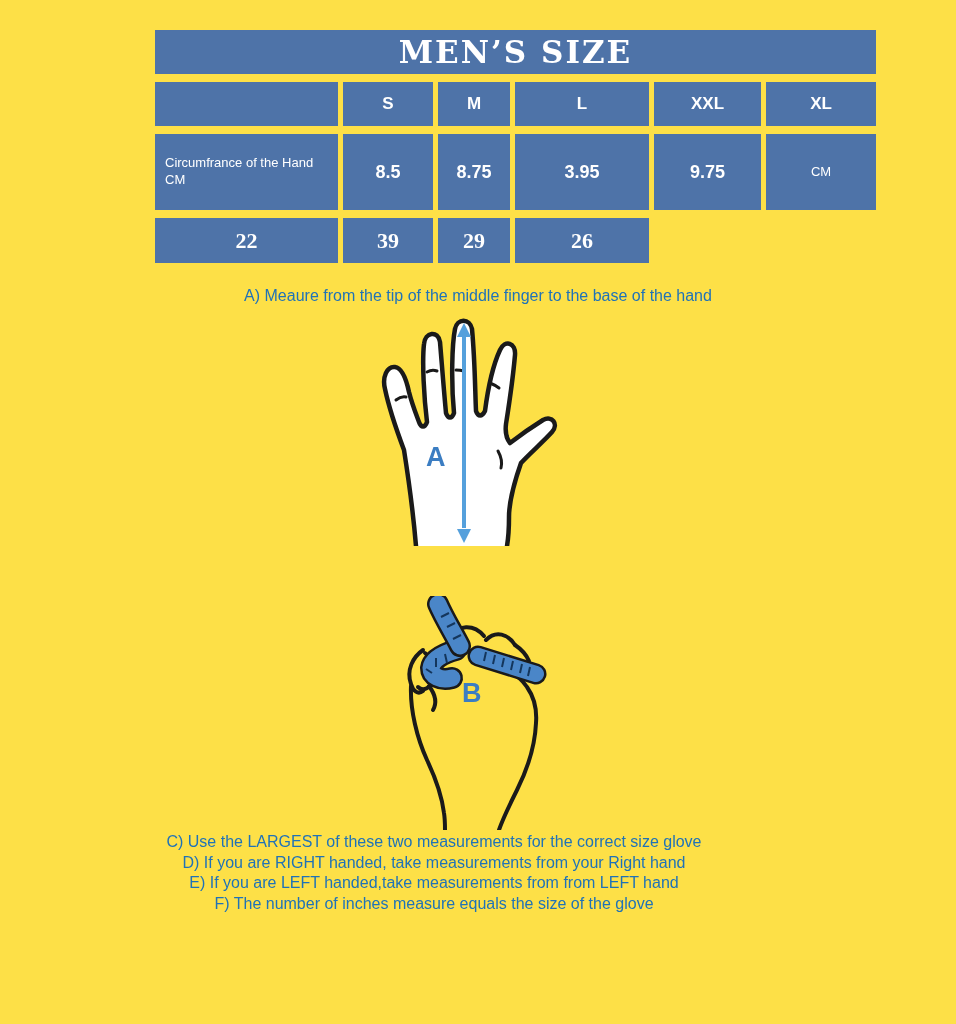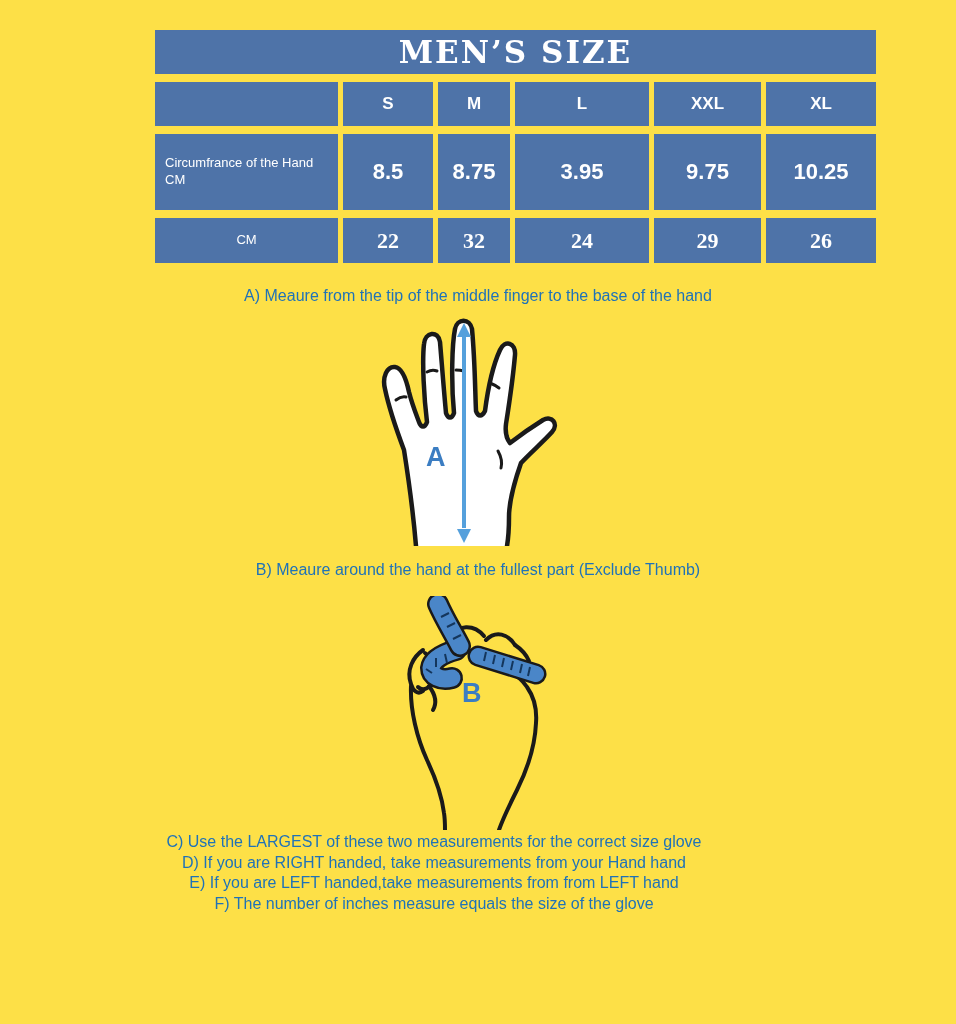--- a/index.html
+++ b/index.html
@@ -33,21 +33,21 @@
   }
   .cell.head{font-weight:bold;font-size:17px;}
   .cell.rowlabel{
     font-size:13px;
     justify-content:flex-start;
     text-align:left;
     padding:0 10px;
     line-height:1.3;
   }
   .cell.rowlabel.centered{justify-content:center;text-align:center;padding:0;}
-  .cell.val{font-weight:bold;font-size:22px;}
+  .cell.val{font-weight:bold;font-size:18px;}
   .cell.val.small{font-size:22px;font-family:Liberation Serif, serif;}
   
   .inst{
     position:absolute;left:0;width:956px;
     text-align:center;
     color:#1f72b8;
     font-size:16px;
     line-height:20px;
     white-space:pre;
   }
@@ -80,26 +80,24 @@
     <div class="cell head">M</div>
     <div class="cell head">L</div>
     <div class="cell head">XXL</div>
     <div class="cell head">XL</div>
 
     <div class="cell rowlabel">Circumfrance of the Hand CM</div>
     <div class="cell val">8.5</div>
     <div class="cell val">8.75</div>
     <div class="cell val">3.95</div>
     <div class="cell val">9.75</div>
-    <div class="cell val">10.25</div>
 
     <div class="cell rowlabel centered">CM</div>
     <div class="cell val small">22</div>
-    <div class="cell val small">32</div>
-    <div class="cell val small">24</div>
+    <div class="cell val small">39</div>
     <div class="cell val small">29</div>
     <div class="cell val small">26</div>
   </div>
 
   <div class="inst inst-a">A) Meaure from the tip of the middle finger to the base of the hand</div>
 
   <svg class="hand-a" width="180" height="230" viewBox="0 0 180 230">
     <path d="M38,230 C36,206 32,172 26,134 C20,118 11,92 7,73 C4,61 9,50 17,51
          C24,52 28,62 31,76 C34,88 38,98 41,106 C43,112 47,112 49,106
          C46,82 44,46 46,28 C47,16 60,14 62,26 C64,50 66,76 68,97
@@ -113,21 +111,20 @@
     <path d="M18,84 q5,-4 10,-3 M49,56 q5,-3 10,-1 M78,54 q4,0 8,1
          M112,67 q5,2 9,5 M120,135 q5,9 3,17" fill="none" stroke="#1a1a1a" stroke-width="3" stroke-linecap="round"></path>
     <g>
       <line x1="86" y1="20" x2="86" y2="212" stroke="#55a0dc" stroke-width="4"></line>
       <polygon points="86,7 79,21 93,21" fill="#55a0dc"></polygon>
       <polygon points="86,227 79,213 93,213" fill="#55a0dc"></polygon>
     </g>
     <text class="diag-label" x="48" y="150">A</text>
   </svg>
 
-  <div class="inst inst-b">B) Meaure around the hand at the fullest part (Exclude Thumb)</div>
 
   <svg class="hand-b" width="150" height="234" viewBox="0 0 150 234">
     <g fill="none" stroke="#1a1a1a" stroke-width="4" stroke-linecap="round" stroke-linejoin="round">
       <path d="M25,54 C15,61 8,74 13,88 C15,95 20,99 25,95"></path>
       <path d="M13,90 C12,114 19,142 29,164 C38,183 44,201 46,217 C47,223 47,229 47,234"></path>
       <path d="M27,57 C35,63 39,73 36,83 C33,92 25,96 20,91"></path>
       <path d="M31,90 C37,98 39,107 35,114"></path>
       <path d="M101,234 C105,222 112,208 119,194 C129,174 137,150 138,127 C139,114 136,101 129,91 C125,85 118,79 111,76"></path>
       <path d="M111,76 C116,70 113,63 106,60"></path>
       <path d="M50,42 C60,28 76,28 86,40"></path>
@@ -148,18 +145,18 @@
       <path d="M43,21 L51,17 M49,31 L57,27 M55,43 L63,39
            M47,58 L49,67 M38,62 L38,71 M34,77 L28,73
            M88,56 L86,65 M97,59 L95,68 M106,62 L104,71
            M115,65 L113,74 M124,68 L122,77 M132,71 L130,80" fill="none" stroke="#14365c" stroke-width="2"></path>
     </g>
     <text class="diag-label" x="64" y="106">B</text>
   </svg>
 
   <div class="inst-block">
     <div>C) Use the LARGEST of these two measurements for the correct size glove</div>
-    <div>D) If you are RIGHT handed, take measurements from your Hand hand</div>
+    <div>D) If you are RIGHT handed, take measurements from your Right hand</div>
     <div>E) If you are LEFT handed,take measurements from from LEFT hand</div>
     <div>F) The number of inches measure equals the size of the glove</div>
   </div>
 
 </div>
 
 </body></html>

